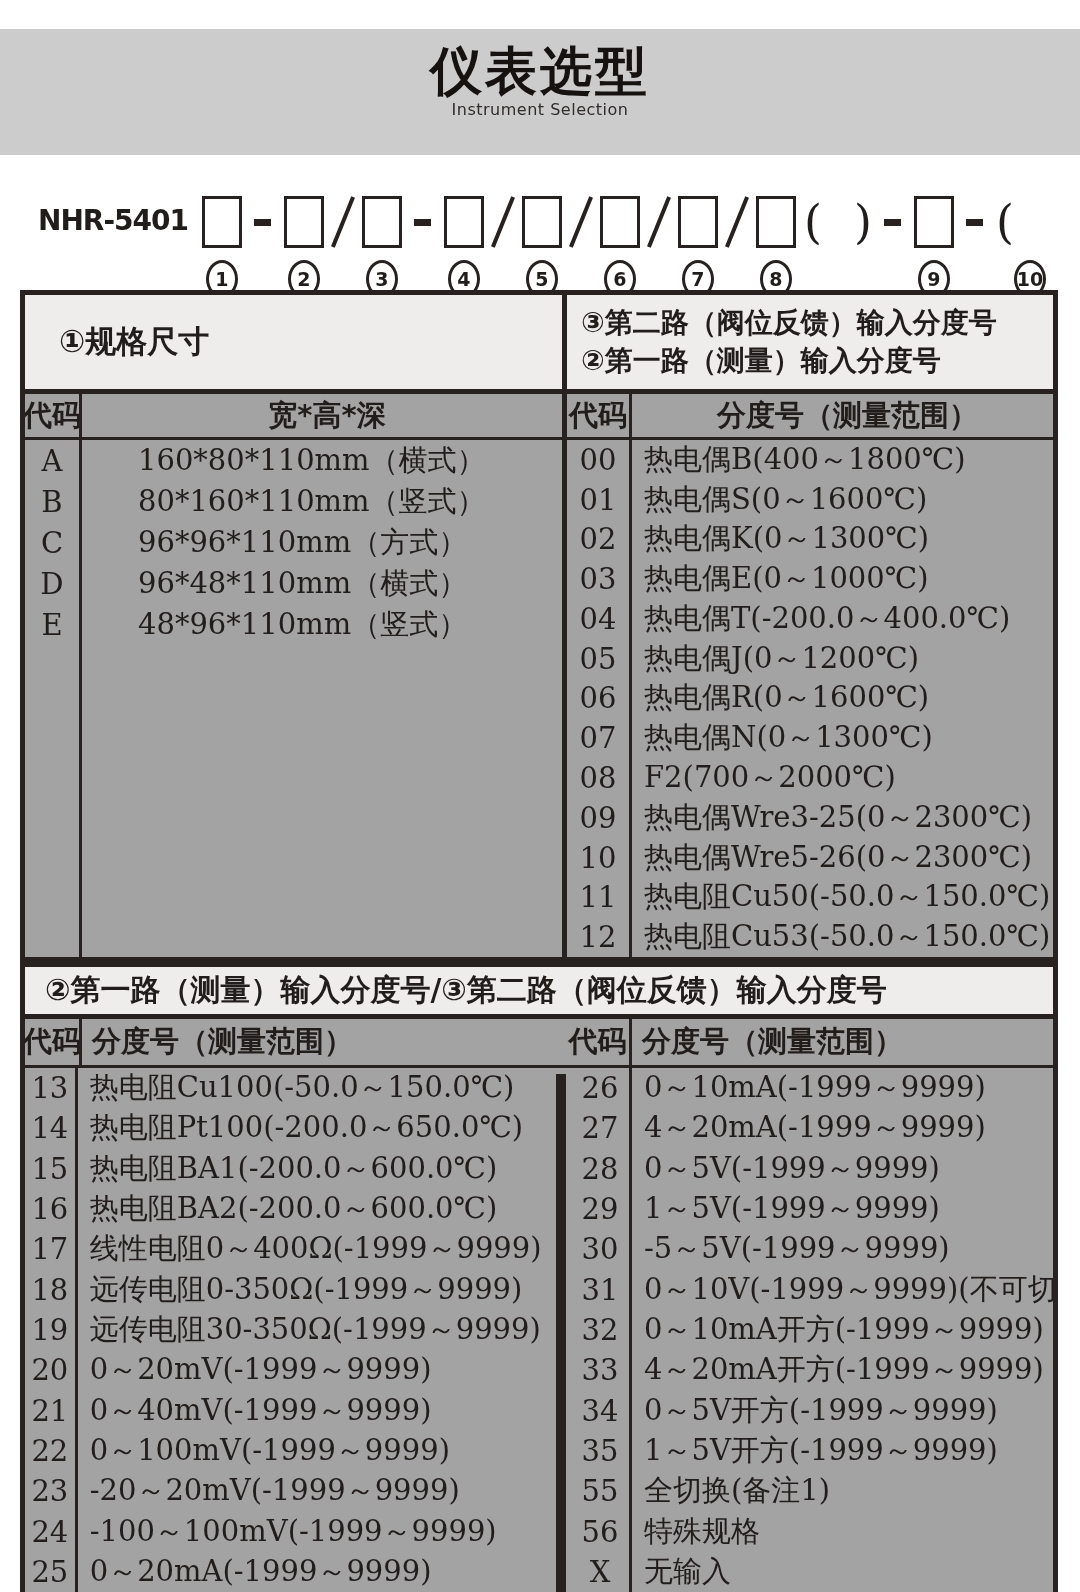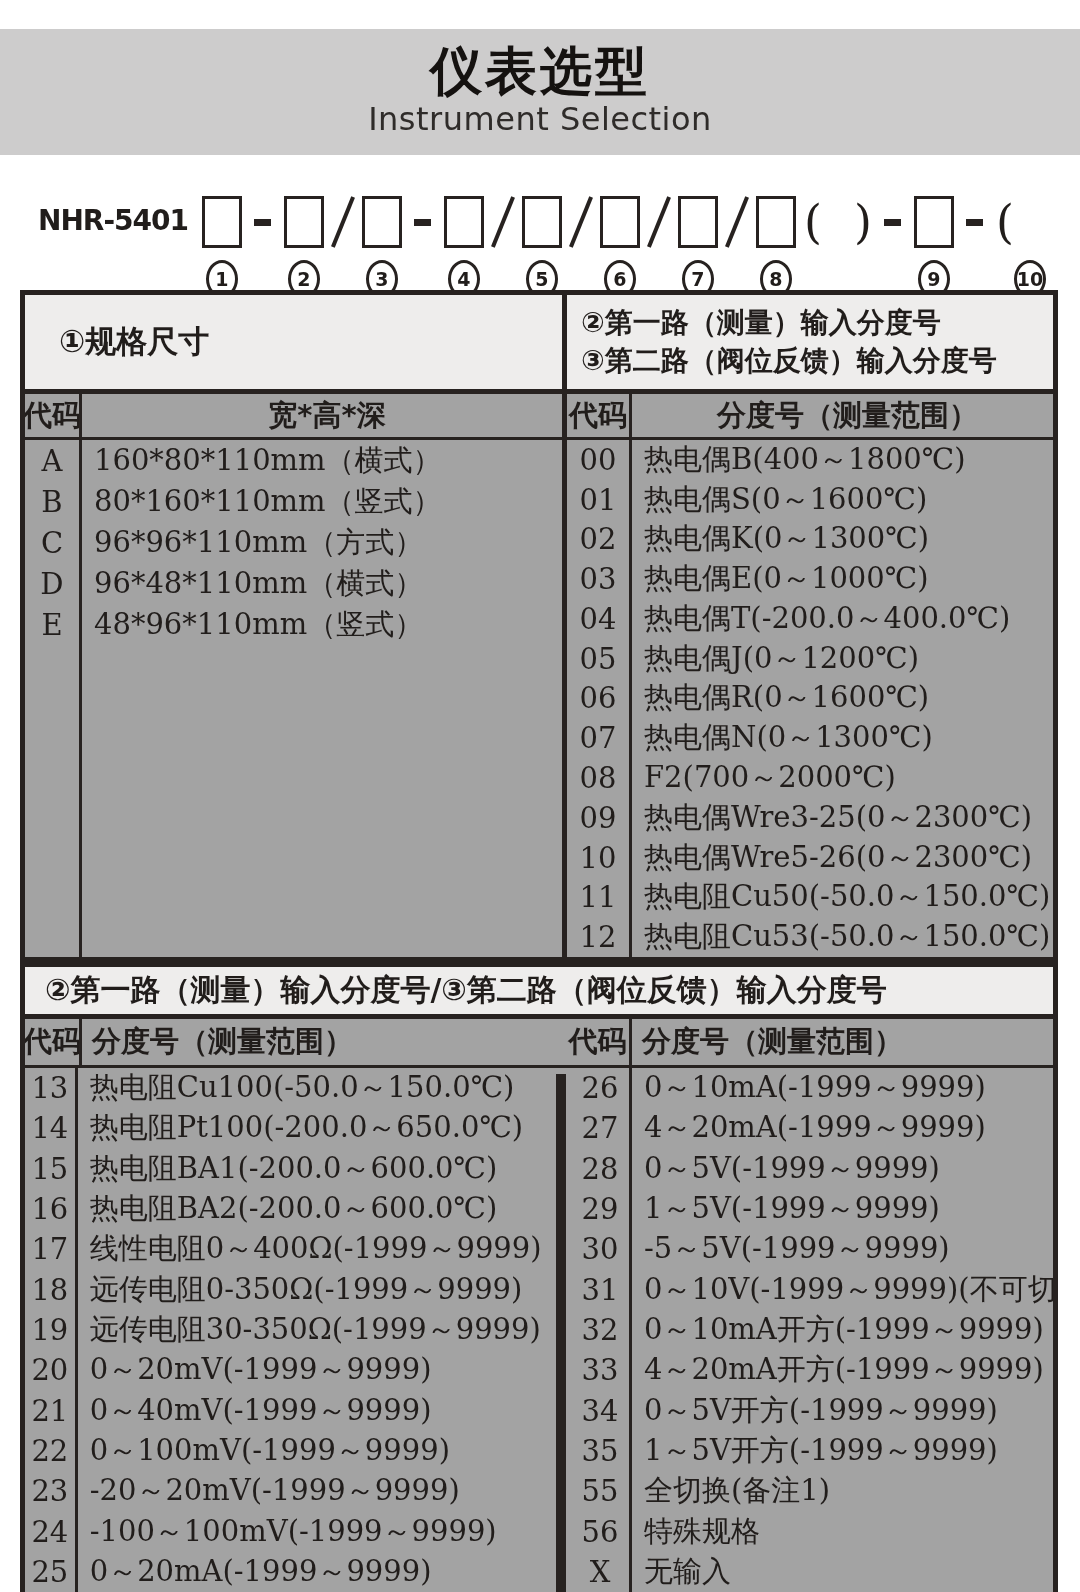--- a/index.html
+++ b/index.html
@@ -8,21 +8,21 @@
     --band-gray:#cdcccc;
     --cell-gray:#eeedec;
   }
   html,body{margin:0;padding:0;background:#ffffff;}
   .page{position:relative;width:1080px;height:1592px;background:#ffffff;overflow:hidden;
         font-family:"DejaVu Sans","Liberation Sans",sans-serif;color:var(--ink);}
 
   
   .title-band{position:absolute;top:29px;left:0;width:1080px;height:126px;background:var(--band-gray);text-align:center;}
   .title-main{margin-top:14px;font-size:52px;font-weight:800;letter-spacing:3px;color:#151210;line-height:1.1;}
-  .title-sub{font-size:32px;font-weight:400;color:#2f2c2a;letter-spacing:0.5px;margin-top:0px;}
+  .title-sub{font-size:16px;font-weight:400;color:#2f2c2a;letter-spacing:0.5px;margin-top:0px;}
 
   
   .model-line{position:absolute;top:194px;left:38px;display:flex;align-items:flex-start;}
   .model-prefix{font-size:28px;font-weight:700;letter-spacing:-1px;line-height:54px;margin-right:10px;white-space:nowrap;}
   .seg{display:flex;flex-direction:column;align-items:center;margin:0 2px;}
   .seg-sym{height:56px;display:flex;align-items:center;justify-content:center;}
   .seg-box .seg-sym{width:44px;}
   .seg-dash .seg-sym{width:30px;}
   .seg-slash .seg-sym{width:24px;}
   .seg-paren .seg-sym{width:72px;}
@@ -51,21 +51,21 @@
   .u-header{height:94px;display:flex;background:var(--cell-gray);}
   .u-header-left{width:537px;display:flex;align-items:center;padding-left:34px;box-sizing:border-box;}
   .u-header-left .t{font-size:31px;font-weight:700;}
   .u-header-right{width:486px;margin-left:5px;display:flex;flex-direction:column;justify-content:center;padding-left:14px;box-sizing:border-box;}
   .u-header-right .t{font-size:28px;font-weight:700;line-height:1.35;}
   .u-sub{height:43px;display:flex;}
   .u-sub .lp{width:537px;display:flex;}
   .u-sub .rp{width:486px;margin-left:5px;display:flex;}
   .u-sub .code-col{justify-content:center;align-items:center;}
   .lp .code-col{width:57px;}
-  .lp .desc-col{width:480px;}
+  .lp .desc-col{width:480px;padding-left:44px;}
   .rp .code-col{width:65px;}
   .rp .desc-col{width:421px;}
   .u-sub .desc-col{justify-content:center;padding-left:10px;}
   .u-data{display:flex;height:517px;}
   .u-data .lp{width:537px;display:flex;}
   .u-data .rp{width:486px;margin-left:5px;display:flex;}
   .u-data .lp .cell{height:41px;}
   .u-data .rp .code-col,.u-data .rp .desc-col{height:100%;}
   .u-data .rp .cell{flex:1;text-align:center;}
 
@@ -230,22 +230,22 @@
       </div>
   </div>
 
   <div class="tbl tbl-upper">
     <div class="u-divider"></div>
     <div class="u-header">
       <div class="u-header-left">
         <span class="t">①规格尺寸</span>
       </div>
       <div class="u-header-right">
+        <span class="t">③第二路（阀位反馈）输入分度号</span>
         <span class="t">②第一路（测量）输入分度号</span>
-        <span class="t">③第二路（阀位反馈）输入分度号</span>
       </div>
     </div>
     <div class="hline-thick"></div>
     <div class="u-sub">
       <div class="lp">
         <div class="code-col cell sub-label">代码</div>
         <div class="desc-col cell sub-label">宽*高*深</div>
       </div>
       <div class="rp">
         <div class="code-col cell sub-label">代码</div>

